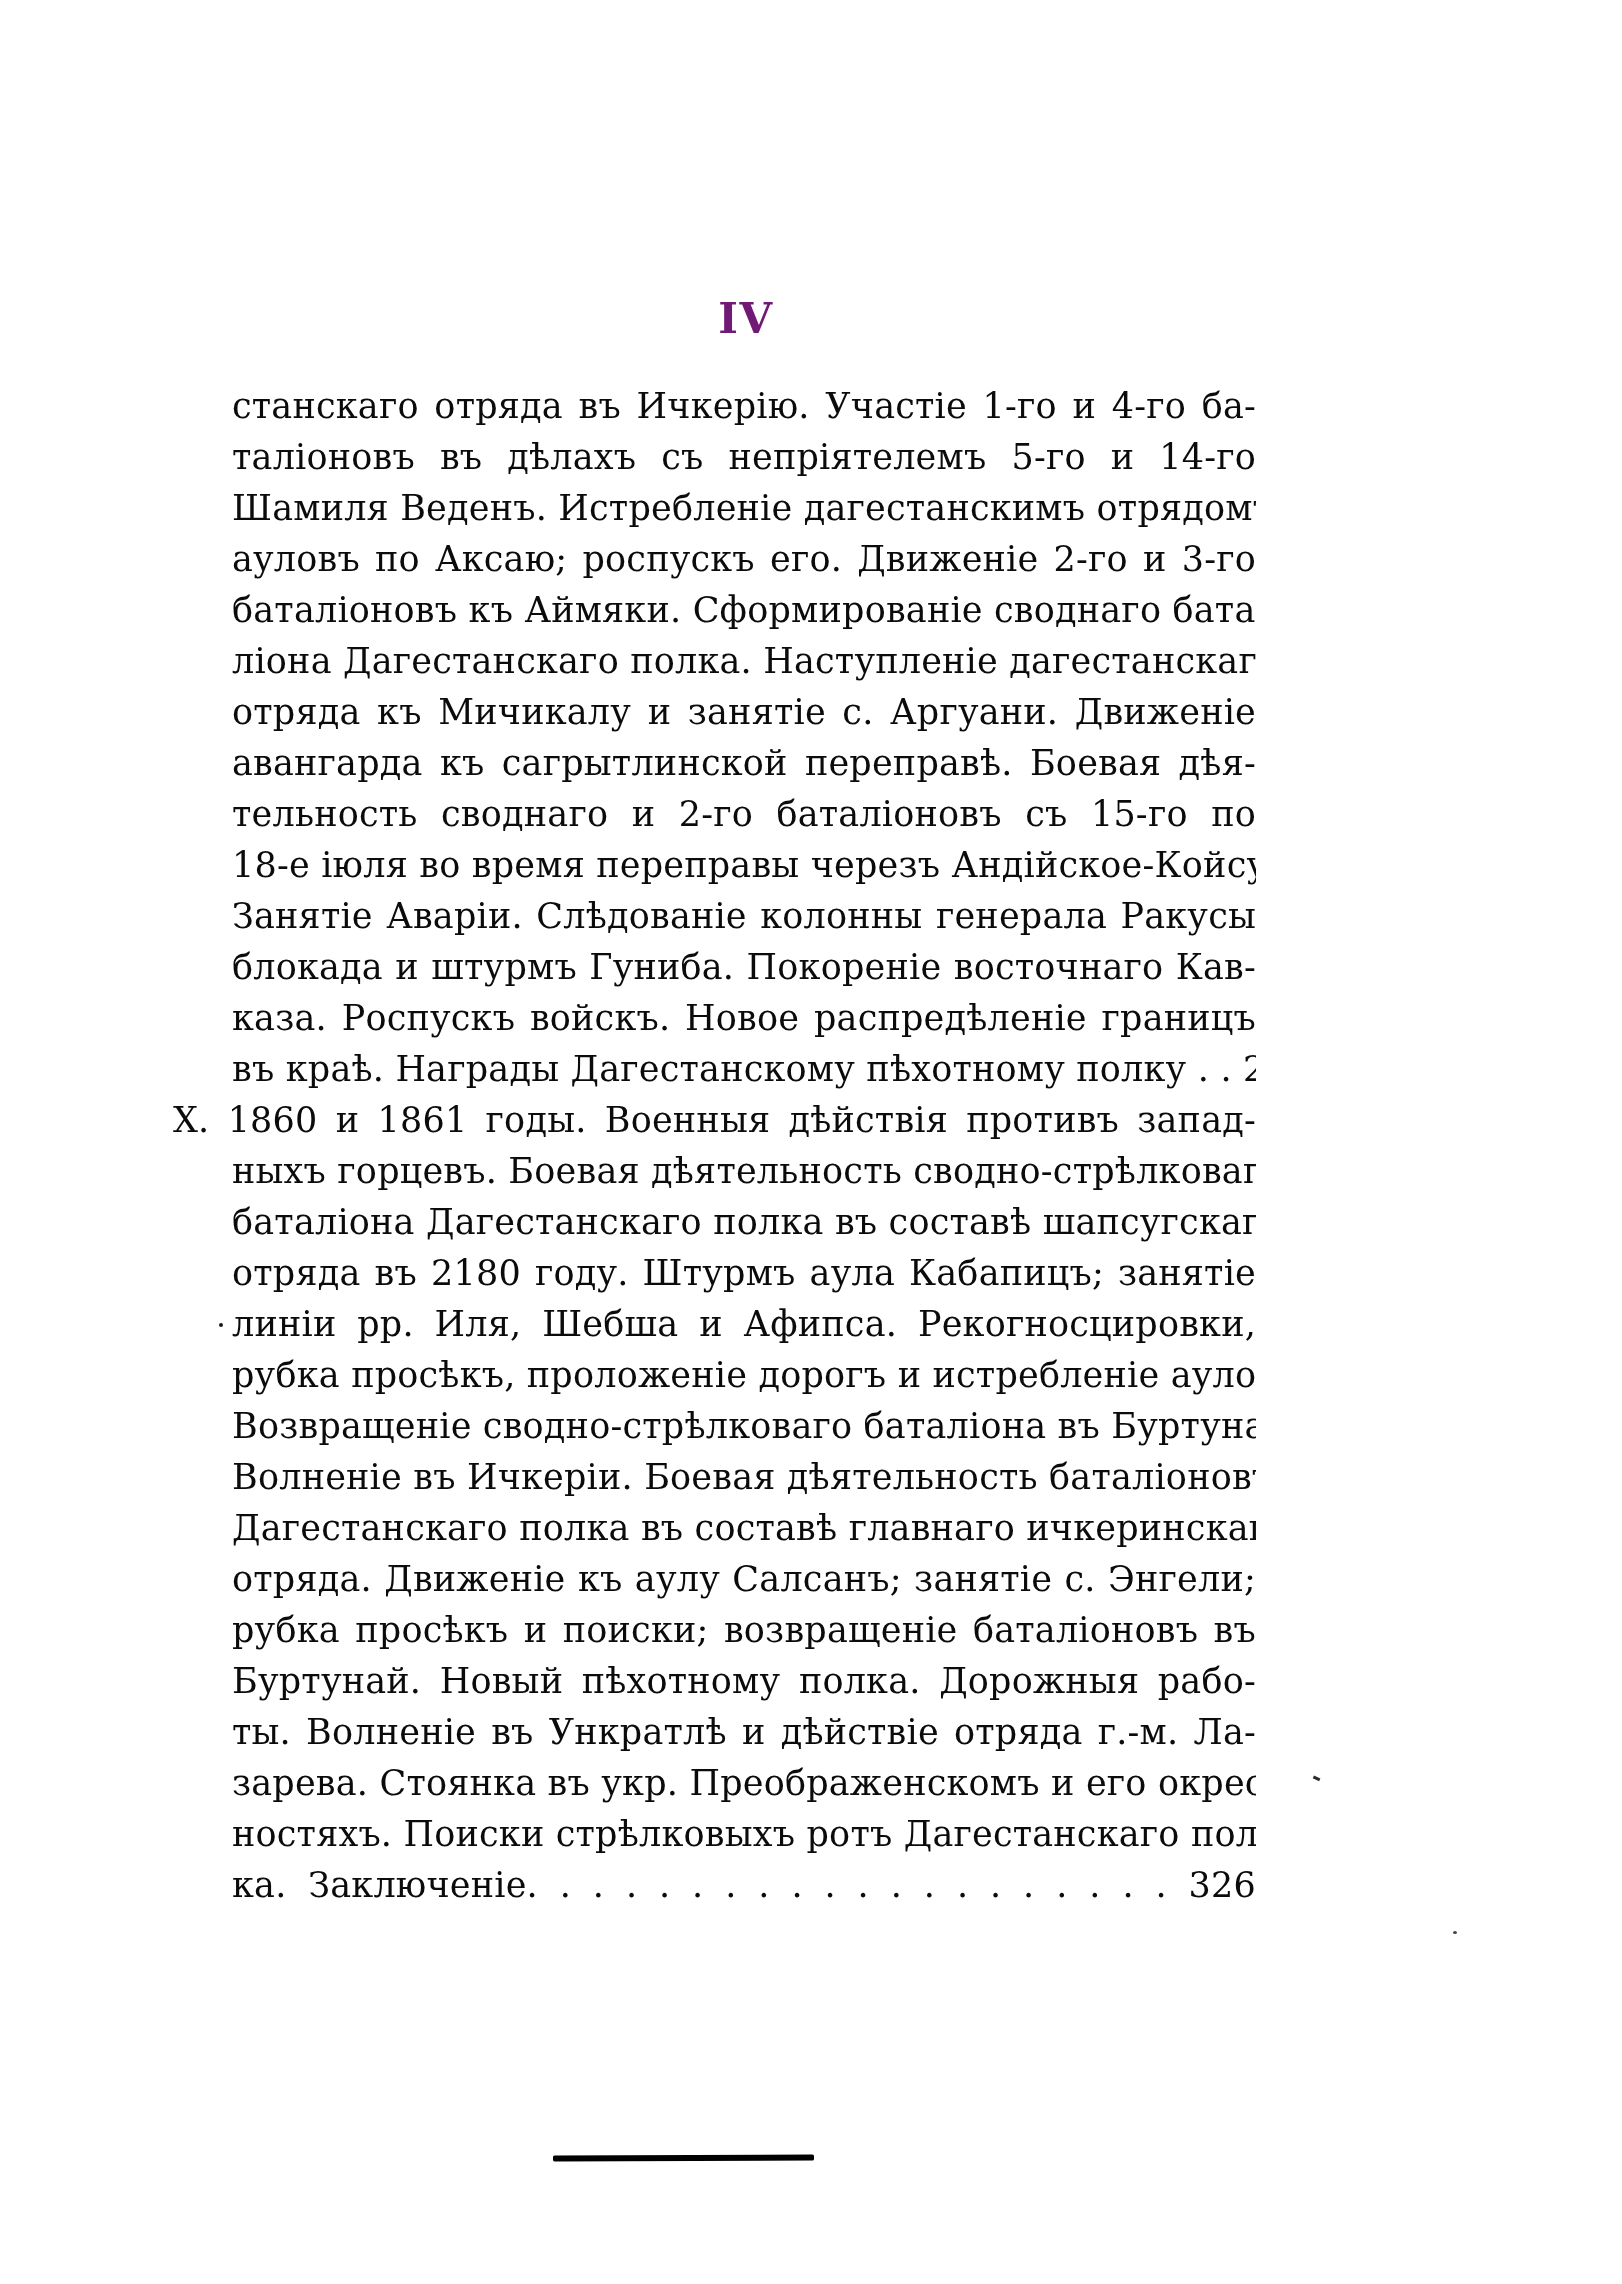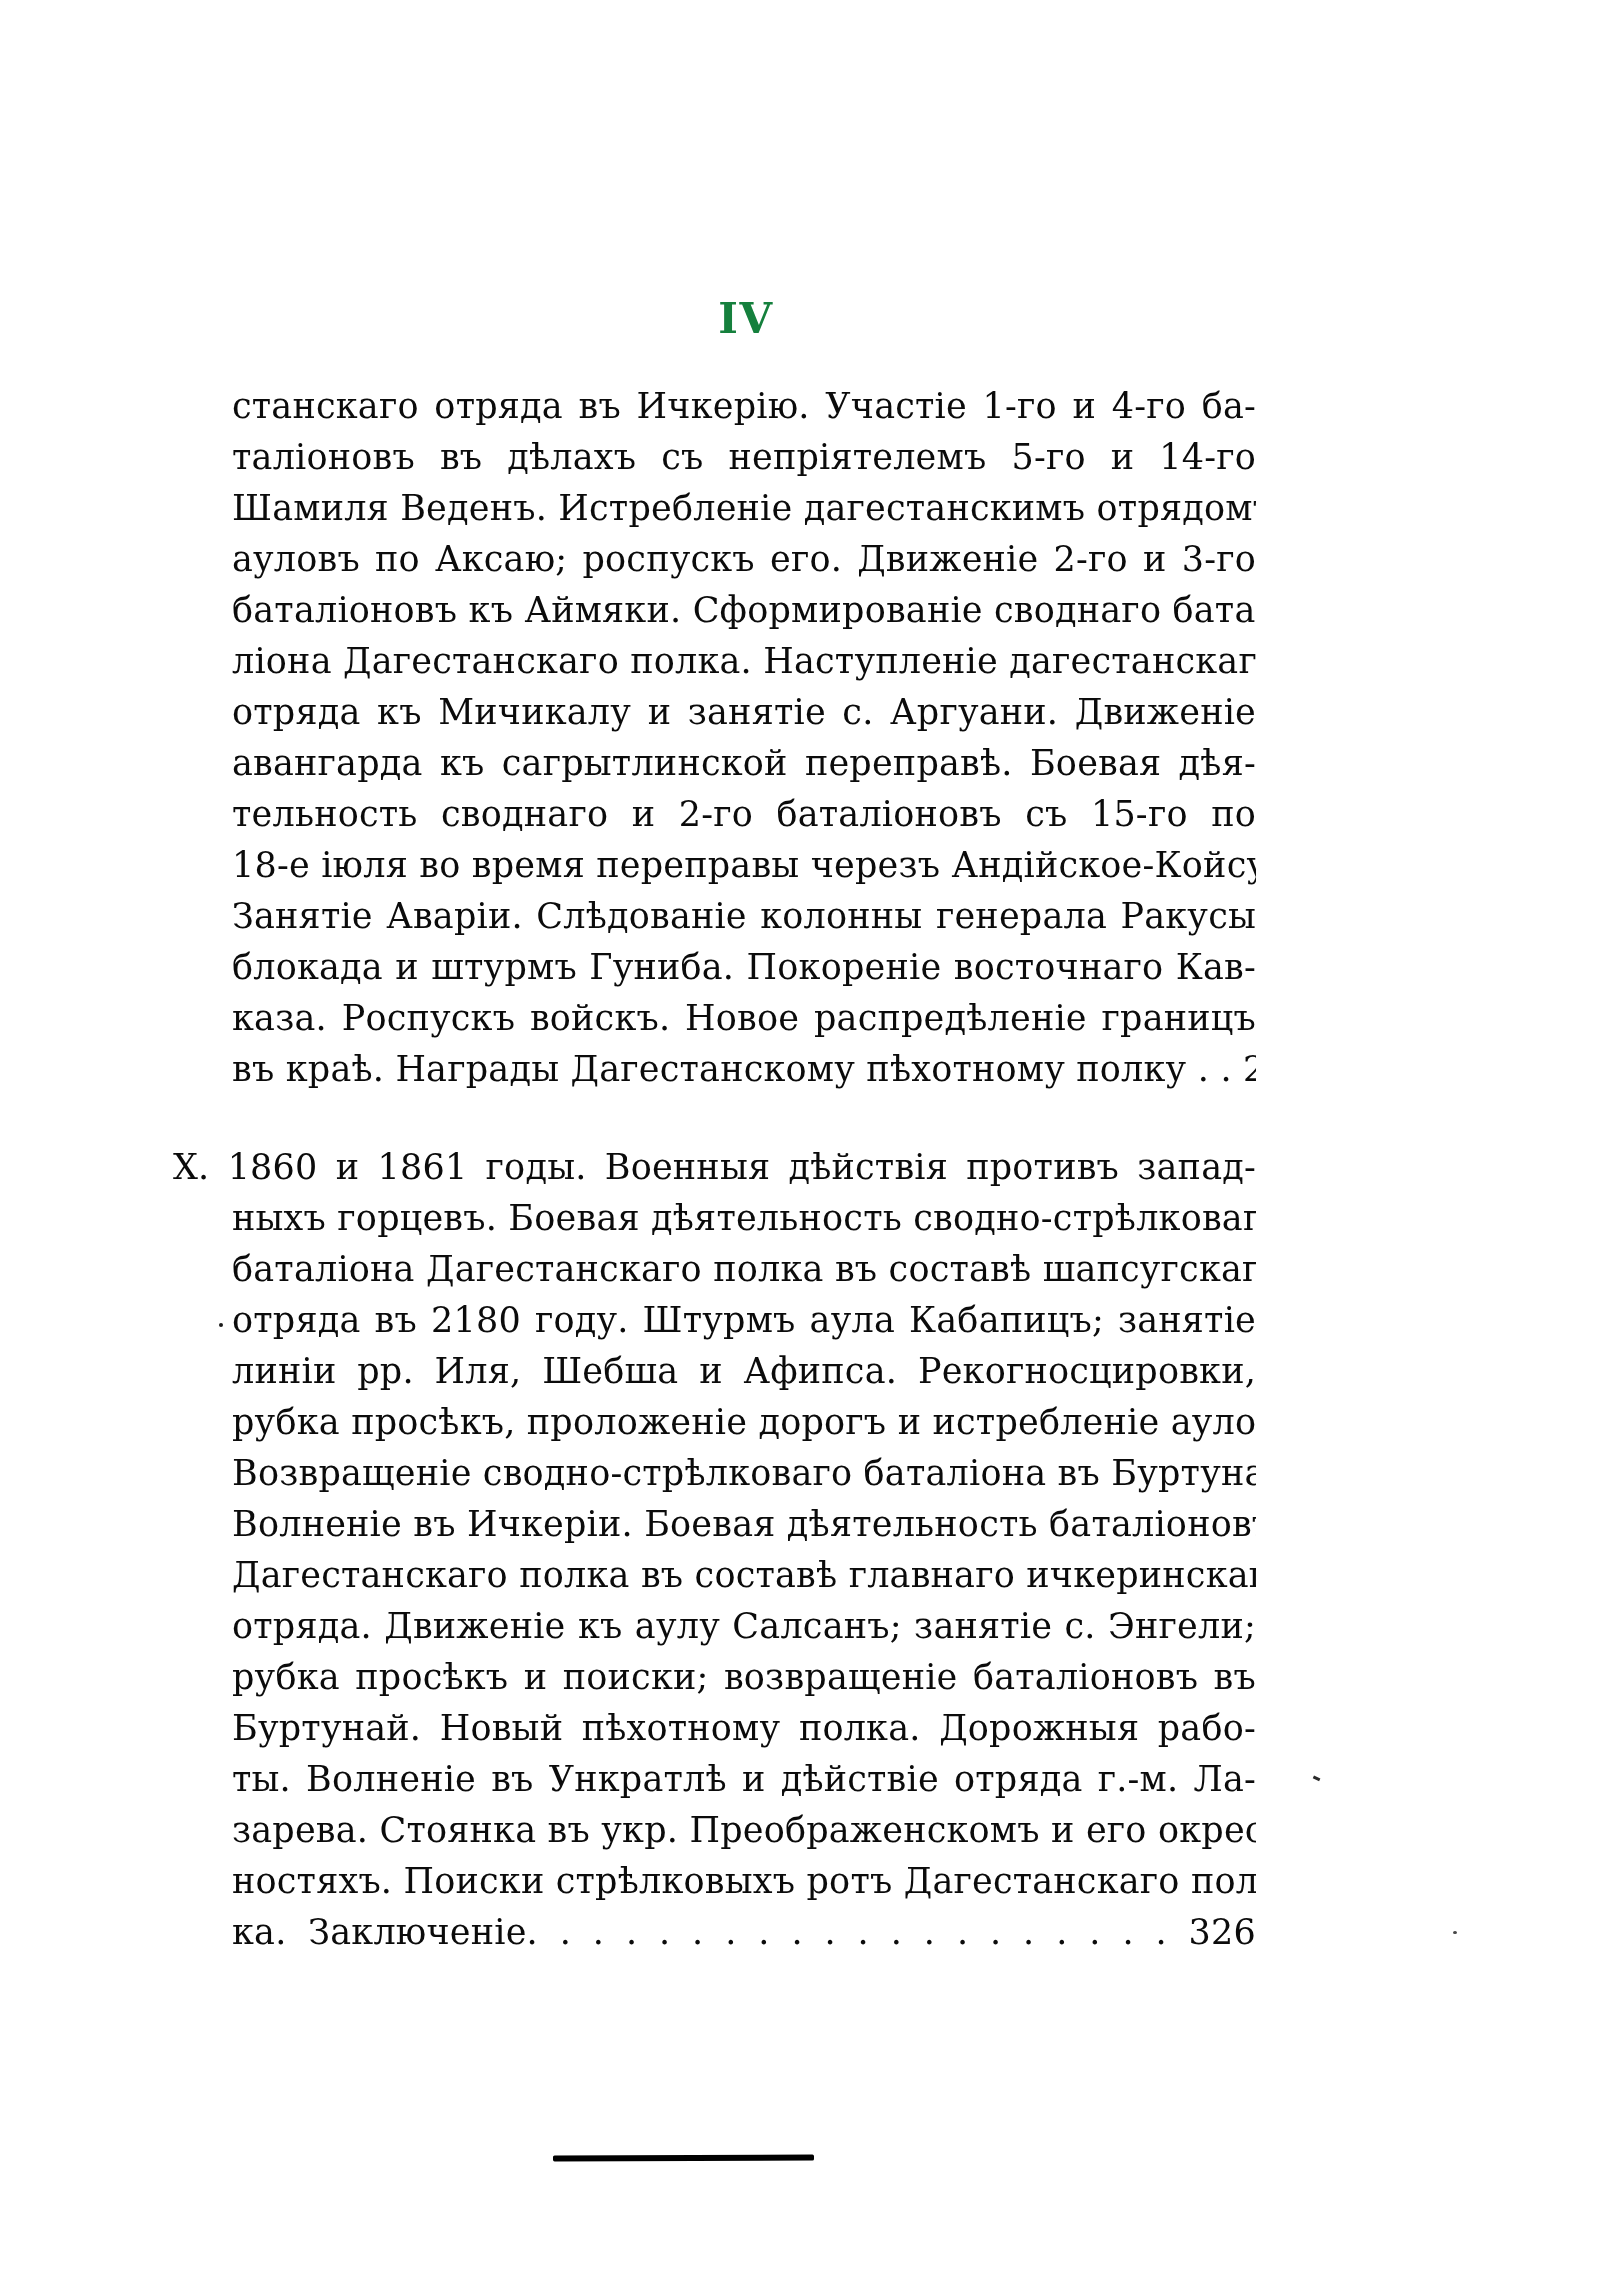--- a/index.html
+++ b/index.html
@@ -18,21 +18,21 @@
   }
   .page-title {
     position: absolute;
     top: 294px;
     left: 234px;
     width: 1024px;
     text-align: center;
     font-size: 42px;
     font-weight: bold;
     letter-spacing: 1.6px;
-    color: #15803d;
+    color: #701a75;
   }
   .toc {
     position: absolute;
     top: 381px;
     left: 232px;
     width: 1024px;
   }
   .toc-line {
     height: 51px;
     line-height: 51px;
@@ -40,21 +40,20 @@
     letter-spacing: 0.2px;
     white-space: nowrap;
     overflow: hidden;
     text-align: justify;
     text-align-last: justify;
   }
   
   .toc-line.chapter-start {
     margin-left: -59px;
     width: calc(100% + 59px);
-    margin-top: 47px;
   }
   .footer-rule {
     position: absolute;
     top: 2155px;
     left: 553px;
     width: 261px;
     height: 5.6px;
     background: #000000;
     border-radius: 1.6px;
     transform: rotate(-0.2deg);

